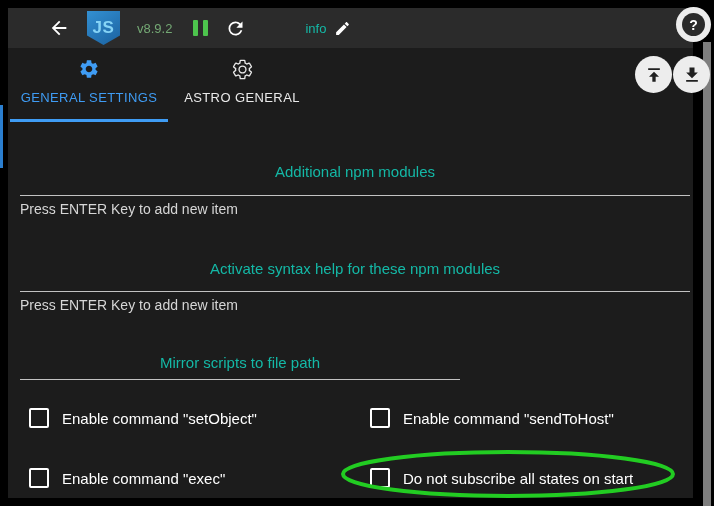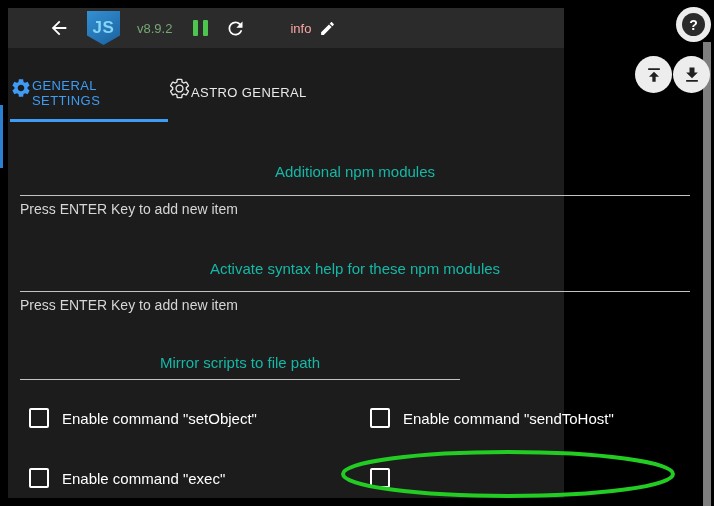--- a/index.html
+++ b/index.html
@@ -1,50 +1,50 @@
 <!DOCTYPE html>
 <html><head>
 <meta charset="utf-8">
 <style>
   html,body{margin:0;padding:0;background:#000;}
   .stage{position:relative;width:714px;height:506px;background:#000;overflow:hidden;
          font-family:"Liberation Sans",sans-serif;-webkit-font-smoothing:antialiased;}
-  .panel{position:absolute;left:8px;top:8px;width:556px;height:490px;background:#1c1c1c;}
+  .panel{position:absolute;left:8px;top:8px;width:685px;height:490px;background:#1c1c1c;}
 
   
   .appbar{position:absolute;left:0;top:0;width:100%;height:40px;background:#2b2b2b;
           display:flex;align-items:center;}
   .iconbtn{background:none;border:none;padding:0;cursor:pointer;display:flex;align-items:center;}
   .back{margin-left:40px;}
   .logo{margin-left:17px;width:33px;height:34px;position:relative;
         background:linear-gradient(145deg,#3390d2 0%,#1b62a0 100%);
         clip-path:polygon(0 0,100% 0,100% 72%,50% 100%,0 72%);
         display:flex;align-items:center;justify-content:center;}
   .logo span{color:#86d4f6;font-weight:bold;font-size:17px;letter-spacing:0.5px;}
   .title{margin-left:14px;font-size:19px;color:#ffffff;white-space:nowrap;}
   .version{margin-left:17px;font-size:13px;color:#74a874;}
   .pause{margin-left:21px;display:flex;gap:5px;}
   .pause i{display:block;width:5px;height:16px;background:#4dc44d;border-radius:1px;}
   .refresh{margin-left:17px;}
-  .info{font-size:13px;color:#fca5a5;padding-left:44px;}
+  .info{margin-left:15px;font-size:13px;color:#14b8a6;padding-left:44px;}
   .pencil{margin-left:8px;}
 
   
   .helpfab{position:absolute;left:676px;top:7px;width:35px;height:35px;border-radius:50%;
            background:#ededed;border:none;cursor:pointer;display:flex;align-items:center;justify-content:center;padding:0;}
   .helpfab .inner{width:23px;height:23px;border-radius:50%;background:#2b2b2b;color:#fff;
            font-size:14px;font-weight:bold;display:flex;align-items:center;justify-content:center;}
   .fab{position:absolute;width:37px;height:37px;border-radius:50%;background:#ededed;border:none;
        cursor:pointer;display:flex;align-items:center;justify-content:center;padding:0;}
   .fab.up{left:635px;top:56px;}
   .fab.down{left:673px;top:56px;}
 
   
   .tabbar{position:absolute;left:2px;top:48px;display:flex;}
-  .tab{height:62px;display:flex;flex-direction:row;align-items:center;padding-top:1px;
+  .tab{height:62px;display:flex;flex-direction:column;align-items:center;padding-top:1px;
        box-sizing:content-box;cursor:pointer;}
   .tab .tgear{height:24px;display:flex;align-items:center;}
   .tab .tlabel{margin-top:9px;font-size:13px;letter-spacing:0.4px;}
   .tab.general{width:158px;border-bottom:3px solid #3f9cf4;color:#3f9cf4;}
   .tab.astro{width:148px;color:#e9e9e9;border-bottom:3px solid transparent;}
 
   
   .field{position:absolute;left:12px;}
   .flabel{font-size:15px;line-height:18px;color:#14b8a6;text-align:center;}
   .inputline{height:13px;border-bottom:1px solid #c2c2c2;font-size:14px;color:#fff;}
@@ -156,20 +156,21 @@
       </div>
     </div>
 
     <div class="cbrow row2">
       <div class="cbitem">
         <span class="cbbox"></span>
         <span class="cblabel">Enable command "exec"</span>
       </div>
       <div class="cbitem">
         <span class="cbbox"></span>
+        <span class="cblabel">Do not subscribe all states on start</span>
       </div>
     </div>
   </div>
 
   <div class="leftbar"></div>
 
   <div class="scrollbar">
     <div class="scrollthumb"></div>
   </div>
 

